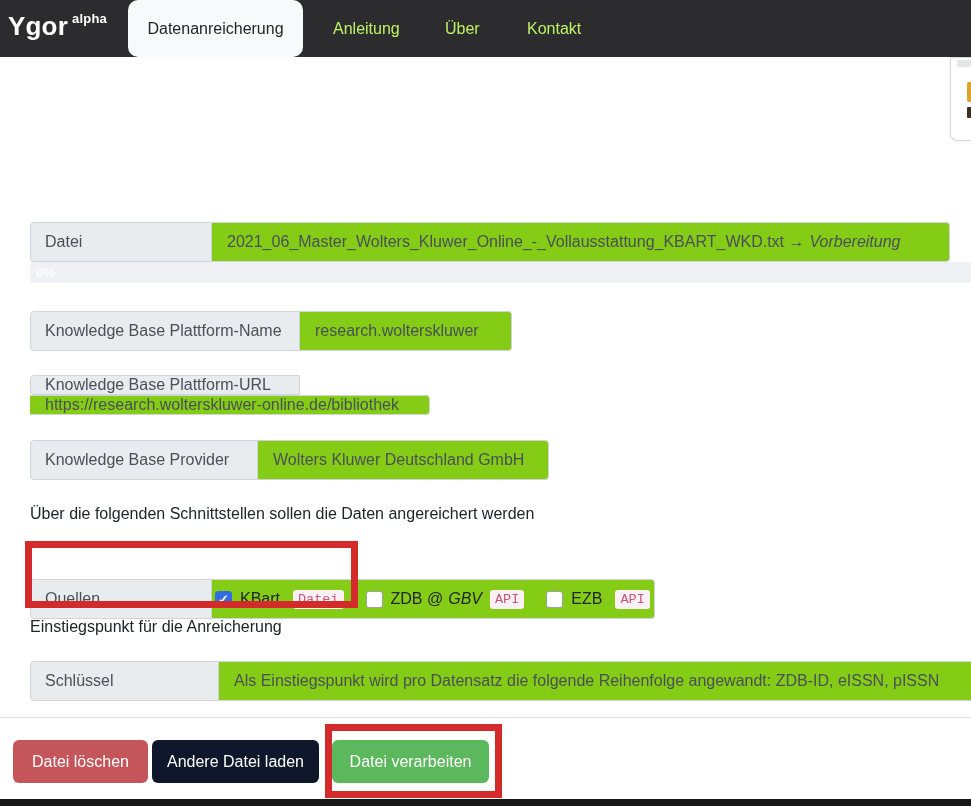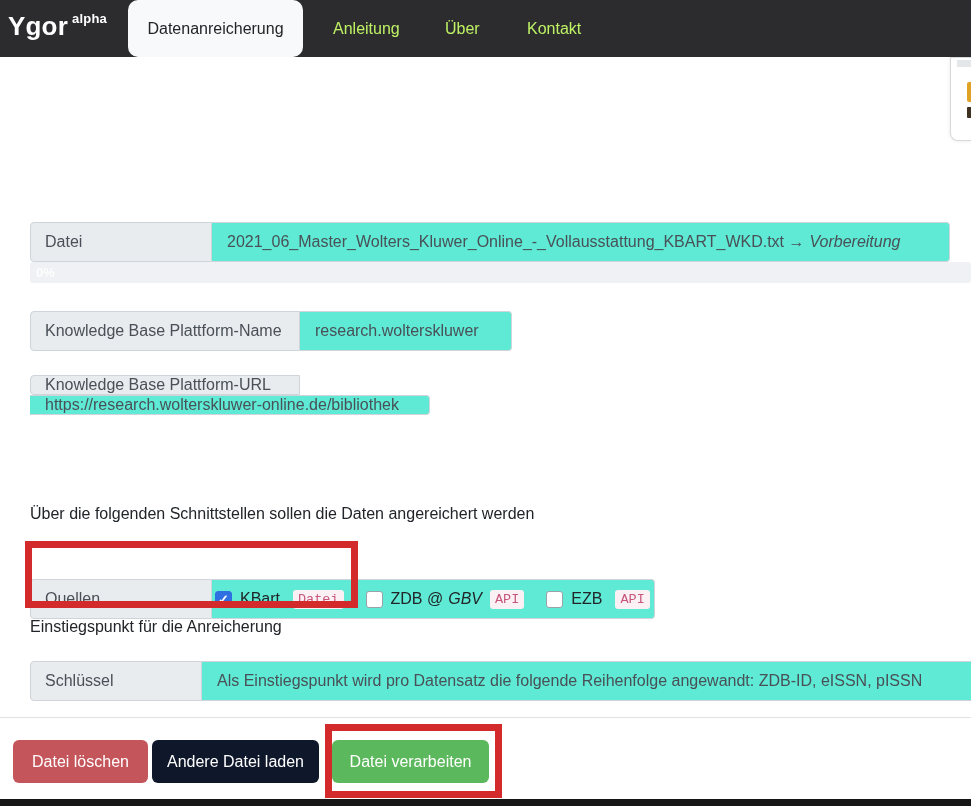--- a/index.html
+++ b/index.html
@@ -19,29 +19,29 @@
   .toast-head { position:absolute; top:2px; left:6px; right:0; height:7px; background:#e4e7ea; }
   .toast-glyph-warn { position:absolute; left:16px; top:24px; width:6px; height:20px; background:#dfa226; border-radius:2px; }
   .toast-glyph-dark { position:absolute; left:16px; top:49px; width:5px; height:11px; background:#3e3122; border-radius:1px; }
 
   
   .progress-strip { position:absolute; left:30px; top:262px; width:941px; height:21px; background:#f0f1f4; border-radius:3px; color:#fdfdfe; font-size:13px; font-weight:bold; line-height:21px; padding-left:6px; }
 
   
   .igroup { position:absolute; display:flex; height:40px; }
   .iglabel { background:#e9ecef; border:1px solid #ced4da; border-radius:4px 0 0 4px; color:#495057; font-size:16px; display:flex; align-items:center; padding:0 14px; white-space:nowrap; flex:none; }
-  .ifield { background:#5eead4; border:1px solid #ced4da; border-left:none; border-radius:0 4px 4px 0; color:#495057; font-size:16px; display:flex; align-items:center; padding:0 15px; white-space:nowrap; overflow:hidden; flex:none; }
+  .ifield { background:#84cc16; border:1px solid #ced4da; border-left:none; border-radius:0 4px 4px 0; color:#495057; font-size:16px; display:flex; align-items:center; padding:0 15px; white-space:nowrap; overflow:hidden; flex:none; }
   .ifield em { font-style:italic; margin-left:5px; }
 
   .row-file  { left:30px; top:222px; } .row-file  .iglabel { width:182px; } .row-file  .ifield { width:738px; }
   .row-name  { left:30px; top:311px; } .row-name  .iglabel { width:270px; } .row-name  .ifield { width:212px; }
   .row-url   { left:30px; top:375px;flex-direction:column; } .row-url   .iglabel { width:270px; } .row-url   .ifield { width:400px; }
   .row-prov  { left:30px; top:440px; } .row-prov  .iglabel { width:228px; } .row-prov  .ifield { width:291px; }
   .row-src   { left:30px; top:579px; } .row-src   .iglabel { width:182px; } .row-src   .ifield { width:443px; gap:22px; padding:0 3px; }
-  .row-key   { left:30px; top:661px; } .row-key   .iglabel { width:172px; } .row-key   .ifield { width:788px; }
+  .row-key   { left:30px; top:661px; } .row-key   .iglabel { width:189px; } .row-key   .ifield { width:788px; }
 
   .section-text { position:absolute; left:30px; font-size:16px; color:#212529; }
   .st-sources { top:505px; }
   .st-entry   { top:618px; }
 
   
   .src-opt { display:flex; align-items:center; gap:8px; font-size:16px; color:#212529; }
   .chk { width:17px; height:17px; border:1px solid #99a1ab; border-radius:3px; background:#fff; position:relative; flex:none; cursor:pointer; }
   .chk.checked { background:#2e6fe1; border-color:#2e6fe1; }
   .chk.checked::after { content:"✓"; position:absolute; inset:0; display:flex; align-items:center; justify-content:center; color:#fff; font-size:13px; font-weight:bold; }
@@ -97,20 +97,24 @@
   <div class="igroup row-name">
     <div class="iglabel">Knowledge Base Plattform-Name</div>
     <div class="ifield">research.wolterskluwer</div>
   </div>
 
   <div class="igroup row-url">
     <div class="iglabel">Knowledge Base Plattform-URL</div>
     <div class="ifield">https://research.wolterskluwer-online.de/bibliothek</div>
   </div>
 
+  <div class="igroup row-prov">
+    <div class="iglabel">Knowledge Base Provider</div>
+    <div class="ifield">Wolters Kluwer Deutschland GmbH</div>
+  </div>
 
   <div class="section-text st-sources">Über die folgenden Schnittstellen sollen die Daten angereichert werden</div>
 
   <div class="igroup row-src">
     <div class="iglabel">Quellen</div>
     <div class="ifield">
       <span class="src-opt">
         <span class="chk checked"></span>
         <span><span>KBart</span><em></em></span>
         <span class="badge-code">Datei</span>

